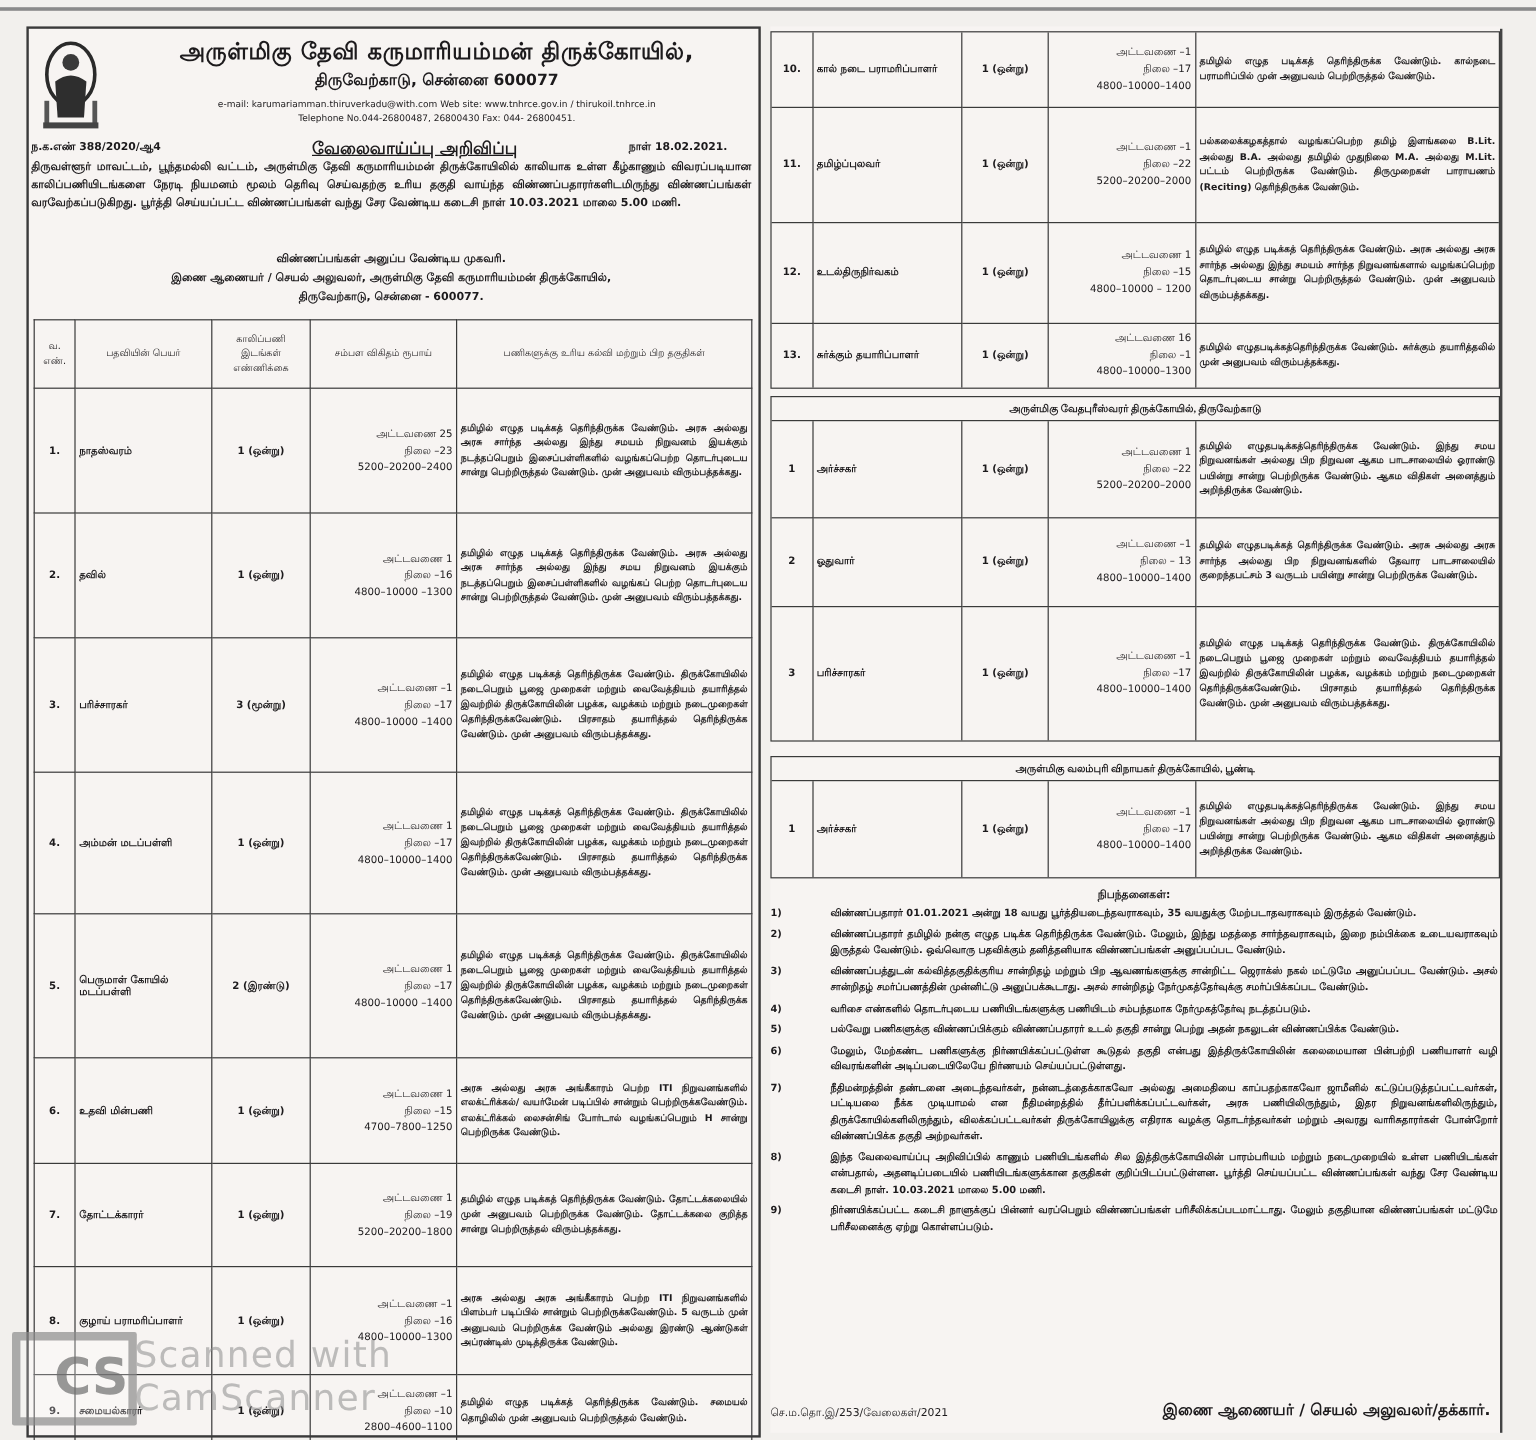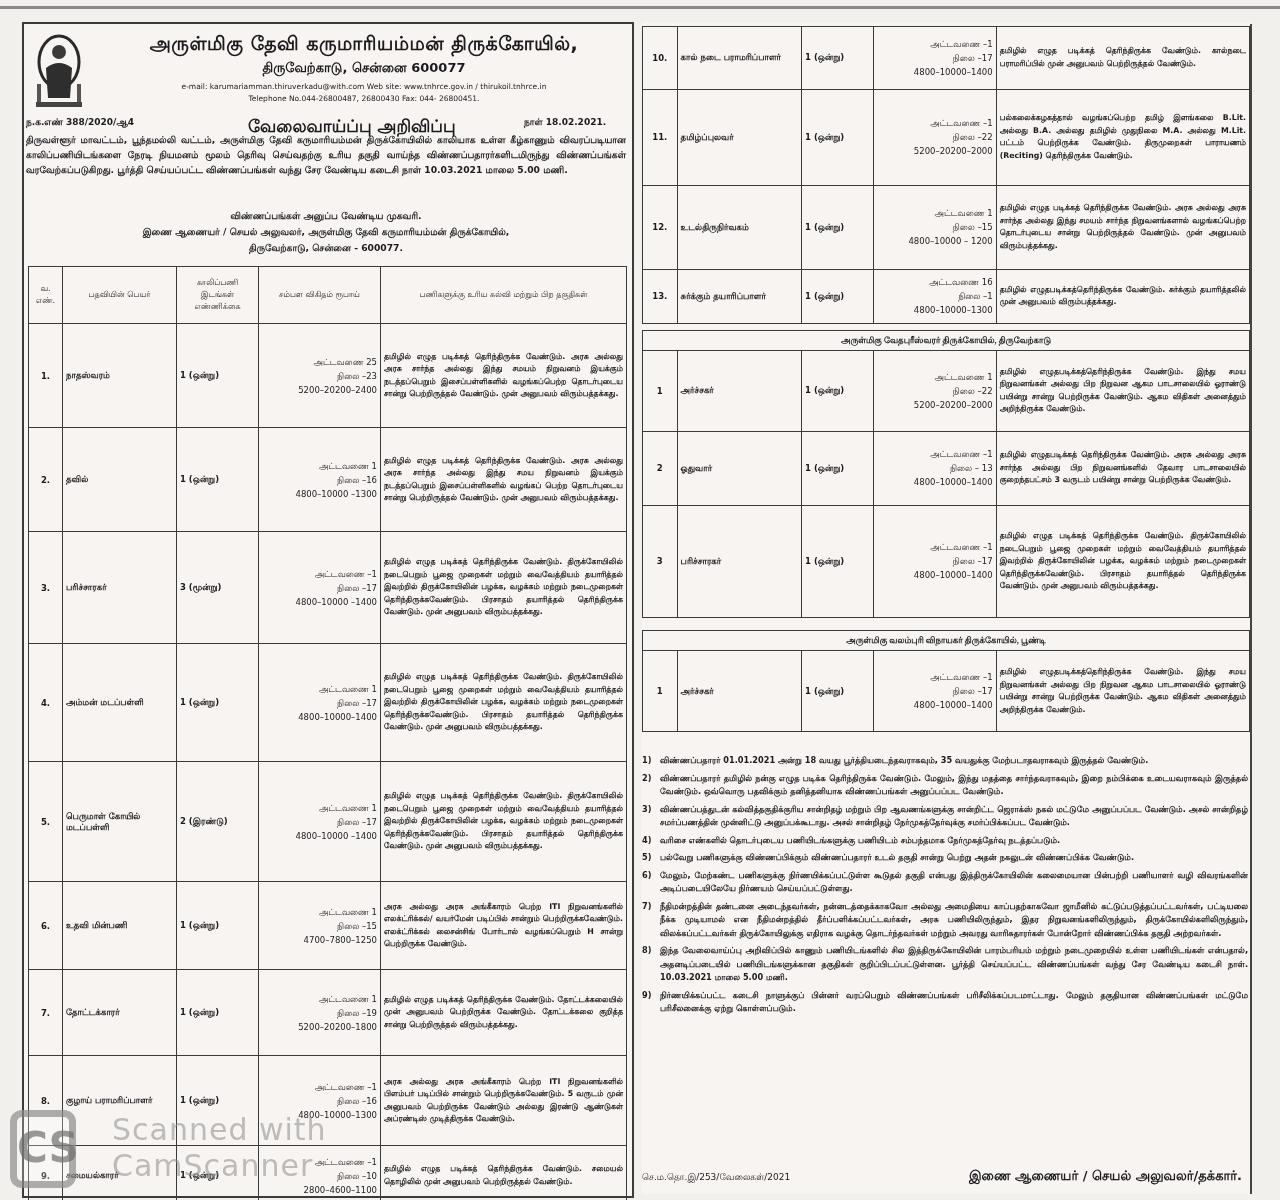--- a/index.html
+++ b/index.html
@@ -7,52 +7,52 @@
        font-family:"DejaVu Sans",sans-serif;color:#1c1a1c;}
   .topline{position:absolute;left:0;top:6px;width:1280px;height:3px;background:#8a8a8a;}
   .page-left{position:absolute;left:22px;top:22px;width:608px;height:1172px;border:2px solid #3a3a3a;background:#f7f4f2;}
   .page-right{position:absolute;left:642px;top:22px;width:608px;height:1172px;background:#f7f4f2;}
   .logo{position:absolute;left:10px;top:8px;width:50px;height:78px;}
   .hdr-title{position:absolute;left:80px;top:8px;width:520px;text-align:center;font-size:19px;font-weight:bold;letter-spacing:0.5px;}
   .hdr-sub{position:absolute;left:80px;top:36px;width:520px;text-align:center;font-size:13px;font-weight:bold;}
   .hdr-mail{position:absolute;left:80px;top:58px;width:520px;text-align:center;font-size:7.5px;}
   .hdr-tel{position:absolute;left:80px;top:70px;width:520px;text-align:center;font-size:7.5px;}
   .ref{position:absolute;left:2px;top:93px;font-size:9px;font-weight:bold;}
-  .notice-title{position:absolute;left:224px;top:92px;font-size:17px;font-weight:bold;}
+  .notice-title{position:absolute;left:236px;top:92px;font-size:14px;font-weight:bold;text-decoration:underline;}
   .notice-date{position:absolute;left:500px;top:93px;font-size:9px;font-weight:bold;}
   .intro{position:absolute;left:2px;top:108px;width:600px;font-size:9.2px;line-height:15px;font-weight:bold;text-align:justify;}
   .intro-c{position:absolute;left:0;width:604px;text-align:center;font-size:9.2px;font-weight:bold;}
   table{border-collapse:collapse;table-layout:fixed;}
   td,th{border:1.4px solid #3a3a3a;padding:2px 3px;vertical-align:middle;}
   .tbl-left{position:absolute;left:4px;top:242px;width:598px;}
   .tbl-left th{font-size:8px;font-weight:normal;text-align:center;line-height:12px;height:52px;}
   .tbl td{font-size:8.5px;}
   .c-no{text-align:center;font-weight:bold;}
   .c-name{font-weight:bold;}
-  .c-cnt{text-align:left;font-weight:bold;}
+  .c-cnt{text-align:center;font-weight:bold;}
   .c-pay{text-align:right;line-height:14px;}
   .c-qual{font-size:7.8px !important;line-height:12.5px;text-align:justify;font-weight:bold;}
   .sec-box{position:absolute;left:0;width:606px;border:1.6px solid #3a3a3a;}
   .sec-hdr{text-align:center;font-size:8.5px;font-weight:bold;padding:4px 0;border-bottom:1.4px solid #3a3a3a;font-family:Liberation Serif, serif;}
   .sec-box table{width:100%;}
   .sec-box td{border:1.4px solid #3a3a3a;}
   .sec-box tr:first-child td{border-top:none;}
   .sec-box td:first-child{border-left:none;}
   .sec-box td:last-child{border-right:none;}
   .sec-box tr:last-child td{border-bottom:none;}
   .cond-title{position:absolute;left:0;width:606px;top:718px;text-align:center;font-size:9px;font-weight:bold;}
   .conds{position:absolute;left:0;top:732px;width:606px;font-size:8.2px;line-height:13.5px;font-weight:bold;}
   .cond{display:flex;margin-bottom:4px;}
   .cond .n{width:18px;flex:none;}
-  .cond .t{flex:1;text-align:justify;}
+  .cond .t{flex:1;text-align:justify;margin-left:32px;}
   .foot-ref{position:absolute;left:0;top:1150px;font-size:9px;}
   .foot-sign{position:absolute;right:8px;top:1146px;font-size:13px;font-weight:bold;}
   .rborder{position:absolute;left:1250px;top:24px;width:2px;height:1170px;background:#444;}
   .watermark{position:absolute;left:10px;top:1110px;width:330px;height:90px;pointer-events:none;}
-  .wm-logo{position:absolute;left:0;top:0;width:66px;height:78px;border:7px solid rgba(120,120,120,0.6);border-radius:12px;box-sizing:border-box;
+  .wm-logo{position:absolute;left:0;top:0;width:104px;height:78px;border:7px solid rgba(120,120,120,0.6);border-radius:2px;box-sizing:border-box;
      font-size:42px;font-weight:bold;color:rgba(110,110,110,0.7);text-align:right;line-height:62px;background:rgba(255,255,255,0.25);}
   .wm-t1{position:absolute;left:102px;top:2px;font-size:30px;color:rgba(140,140,140,0.55);letter-spacing:1px;}
   .wm-t2{position:absolute;left:102px;top:38px;font-size:30px;color:rgba(140,140,140,0.55);letter-spacing:1px;}
 </style>
 </head>
 <body>
 
 <div class="topline"></div>
 
 <div class="page-left">
@@ -324,20 +324,21 @@
               <div>அட்டவணை –1</div>
               <div>நிலை –17</div>
               <div>4800–10000–1400</div>
             </td>
         <td class="c-qual">தமிழில் எழுதபடிக்கத்தெரிந்திருக்க வேண்டும். இந்து சமய நிறுவனங்கள் அல்லது பிற நிறுவன ஆகம பாடசாலையில் ஓராண்டு பயின்று சான்று பெற்றிருக்க வேண்டும். ஆகம விதிகள் அனைத்தும் அறிந்திருக்க வேண்டும்.</td>
       </tr>
     </tbody>
       </table>
   </div>
 
+  <div class="cond-title">நிபந்தனைகள்:</div>
   <div class="conds">
     <div class="cond">
         <span class="n">1)</span>
         <span class="t">விண்ணப்பதாரர் 01.01.2021 அன்று 18 வயது பூர்த்தியடைந்தவராகவும், 35 வயதுக்கு மேற்படாதவராகவும் இருத்தல் வேண்டும்.</span>
       </div>
     <div class="cond">
         <span class="n">2)</span>
         <span class="t">விண்ணப்பதாரர் தமிழில் நன்கு எழுத படிக்க தெரிந்திருக்க வேண்டும். மேலும், இந்து மதத்தை சார்ந்தவராகவும், இறை நம்பிக்கை உடையவராகவும் இருத்தல் வேண்டும். ஒவ்வொரு பதவிக்கும் தனித்தனியாக விண்ணப்பங்கள் அனுப்பப்பட வேண்டும்.</span>
       </div>
     <div class="cond">

